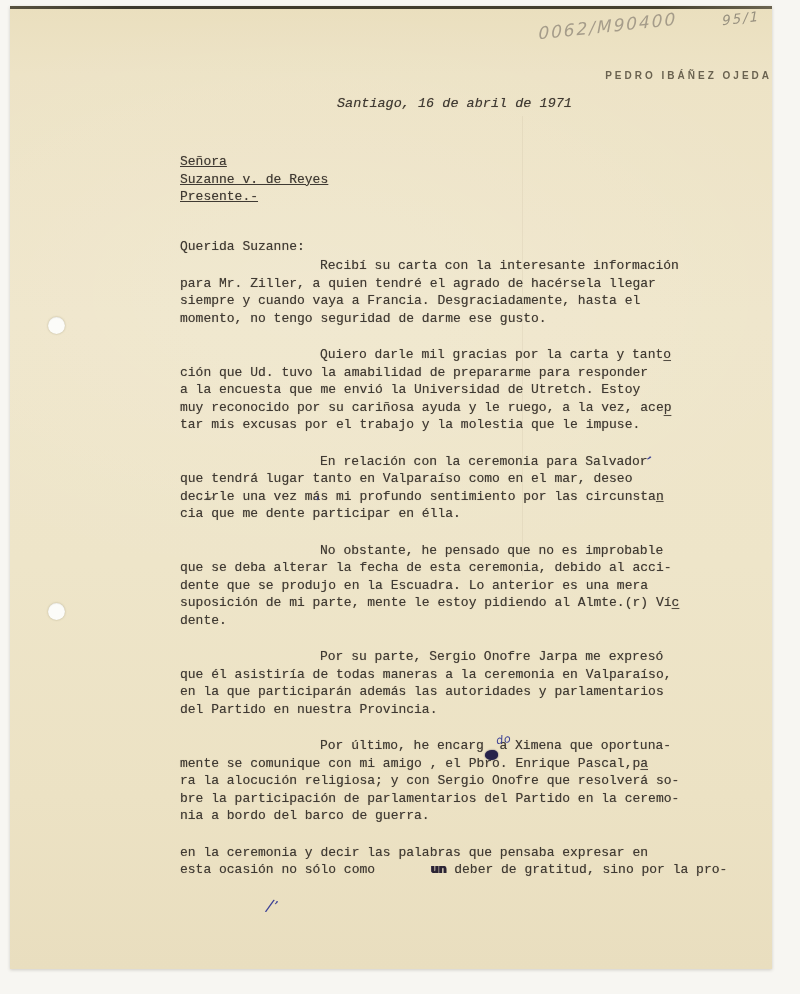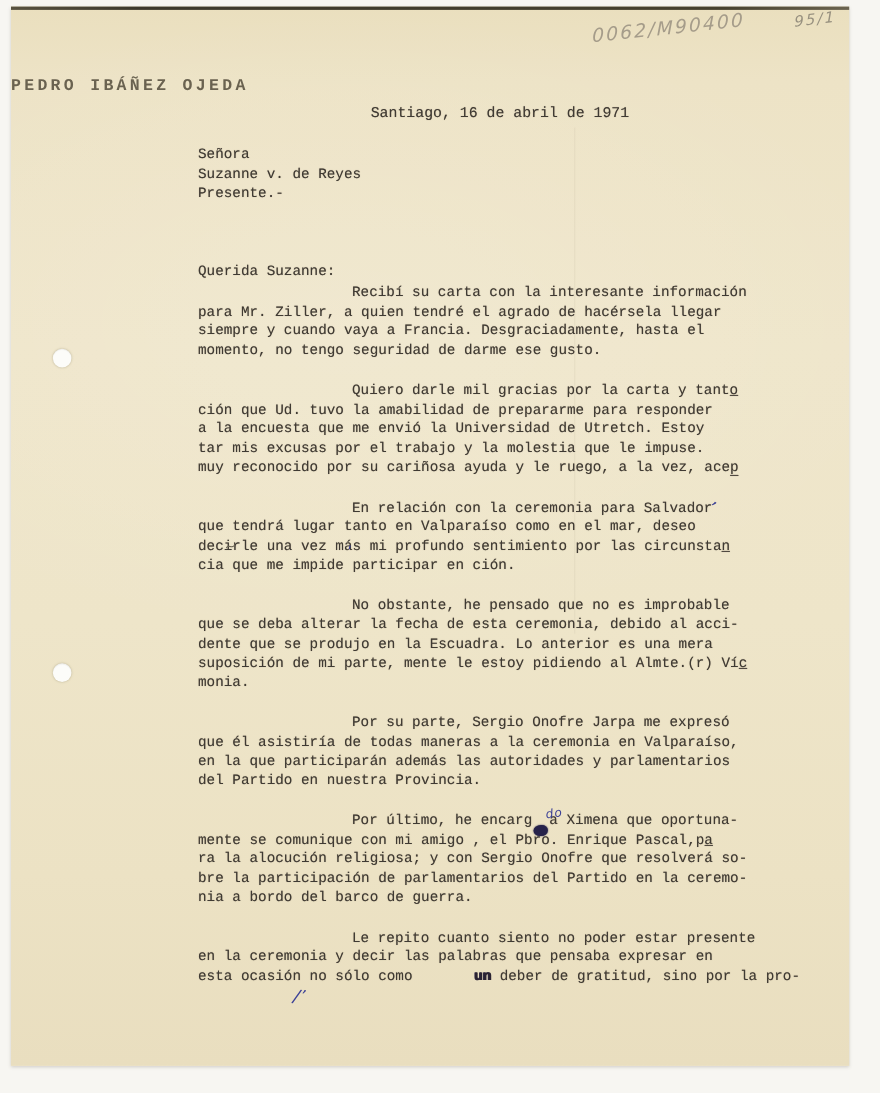--- a/index.html
+++ b/index.html
@@ -32,27 +32,27 @@
   .hole-bottom{left:38px;top:597px;}
 
   .pencil{
     position:absolute;color:#a59c8a;font-family:"DejaVu Sans",sans-serif;
     font-style:italic;letter-spacing:2px;
   }
   .archive-code{left:528px;top:10px;font-size:17px;transform:rotate(-6deg) skewX(-6deg);}
   .page-num{left:712px;top:4px;font-size:13.5px;color:#97907f;transform:rotate(-7deg) skewX(-6deg);}
 
   .letterhead{
-    position:absolute;left:0;right:0;top:64px;text-align:left;
-    font-family:Liberation Mono, monospace;font-weight:bold;
-    font-size:15px;letter-spacing:3px;color:#5c5544;opacity:.9;
+    position:absolute;left:0;right:0;top:64px;text-align:right;
+    font-family:Liberation Sans, sans-serif;font-weight:bold;
+    font-size:10px;letter-spacing:3px;color:#5c5544;opacity:.9;
   }
   .typed{color:#3f3a33;font-size:13px;text-shadow:0 0 .7px rgba(74,62,48,.55);}
-  .dateline{position:absolute;left:327px;top:90px;font-size:13.5px;}
-  .recipient{position:absolute;left:170px;top:126px;line-height:17.5px;}
+  .dateline{position:absolute;left:327px;top:90px;font-size:13.5px;font-style:italic;}
+  .recipient{position:absolute;left:170px;top:147px;line-height:17.5px;text-decoration:underline;}
   .salutation{position:absolute;left:170px;top:233px;}
   .body-text{position:absolute;left:170px;top:251px;width:505px;}
   .para{margin:0 0 19px 0;}
   .line{white-space:pre;line-height:17.5px;}
   .line.first{text-indent:140px;}
   .overstruck{
     font-weight:bold;color:#2b2433;
     text-shadow:.8px 0 0 #2b2433,-.5px 0 0 #3c3252;
     margin-left:48px;
   }
@@ -97,51 +97,50 @@
       <div class="para">
         <div class="line first">Recibí su carta con la interesante información</div>
         <div class="line">para Mr. Ziller, a quien tendré el agrado de hacérsela llegar</div>
         <div class="line">siempre y cuando vaya a Francia. Desgraciadamente, hasta el</div>
         <div class="line">momento, no tengo seguridad de darme ese gusto.</div>
       </div>
       <div class="para">
         <div class="line first">Quiero darle mil gracias por la carta y tanto̲</div>
         <div class="line">ción que Ud. tuvo la amabilidad de prepararme para responder</div>
         <div class="line">a la encuesta que me envió la Universidad de Utretch. Estoy</div>
+        <div class="line">muy reconocido por su cariñosa ayuda y le ruego, a la vez, acep̲</div>
         <div class="line">tar mis excusas por el trabajo y la molestia que le impuse.</div>
-        <div class="line">muy reconocido por su cariñosa ayuda y le ruego, a la vez, acep̲</div>
       </div>
       <div class="para">
         <div class="line first">En relación con la ceremonia para Salvador</div>
         <div class="line">que tendrá lugar tanto en Valparaíso como en el mar, deseo</div>
         <div class="line">decirle una vez más mi profundo sentimiento por las circunstan̲</div>
-        <div class="line">cia que me impide participar en ción.</div>
+        <div class="line">cia que me dente participar en élla.</div>
       </div>
       <div class="para">
         <div class="line first">No obstante, he pensado que no es improbable</div>
         <div class="line">que se deba alterar la fecha de esta ceremonia, debido al acci-</div>
         <div class="line">dente que se produjo en la Escuadra. Lo anterior es una mera</div>
         <div class="line">suposición de mi parte, mente le estoy pidiendo al Almte.(r) Víc̲</div>
-        <div class="line">monia.</div>
+        <div class="line">dente.</div>
       </div>
       <div class="para">
         <div class="line first">Por su parte, Sergio Onofre Jarpa me expresó</div>
         <div class="line">que él asistiría de todas maneras a la ceremonia en Valparaíso,</div>
         <div class="line">en la que participarán además las autoridades y parlamentarios</div>
         <div class="line">del Partido en nuestra Provincia.</div>
       </div>
       <div class="para">
         <div class="line first">Por último, he encarg  a Ximena que oportuna-</div>
         <div class="line">mente se comunique con mi amigo , el Pbro. Enrique Pascal,pa̲</div>
         <div class="line">ra la alocución religiosa; y con Sergio Onofre que resolverá so-</div>
         <div class="line">bre la participación de parlamentarios del Partido en la ceremo-</div>
         <div class="line">nia a bordo del barco de guerra.</div>
       </div>
       <div class="para">
-        <div class="line first">Le repito cuanto siento no poder estar presente</div>
         <div class="line">en la ceremonia y decir las palabras que pensaba expresar en</div>
         <div class="line">esta ocasión no sólo como <span class="overstruck">un</span> deber de gratitud, sino por la pro-</div>
       </div>
     </div>
 
   <div>
       <span class="hw hw-0">,</span>
       <span class="hw hw-1">~</span>
       <span class="hw hw-2">'</span>
       <span class="hw hw-3">do</span>

